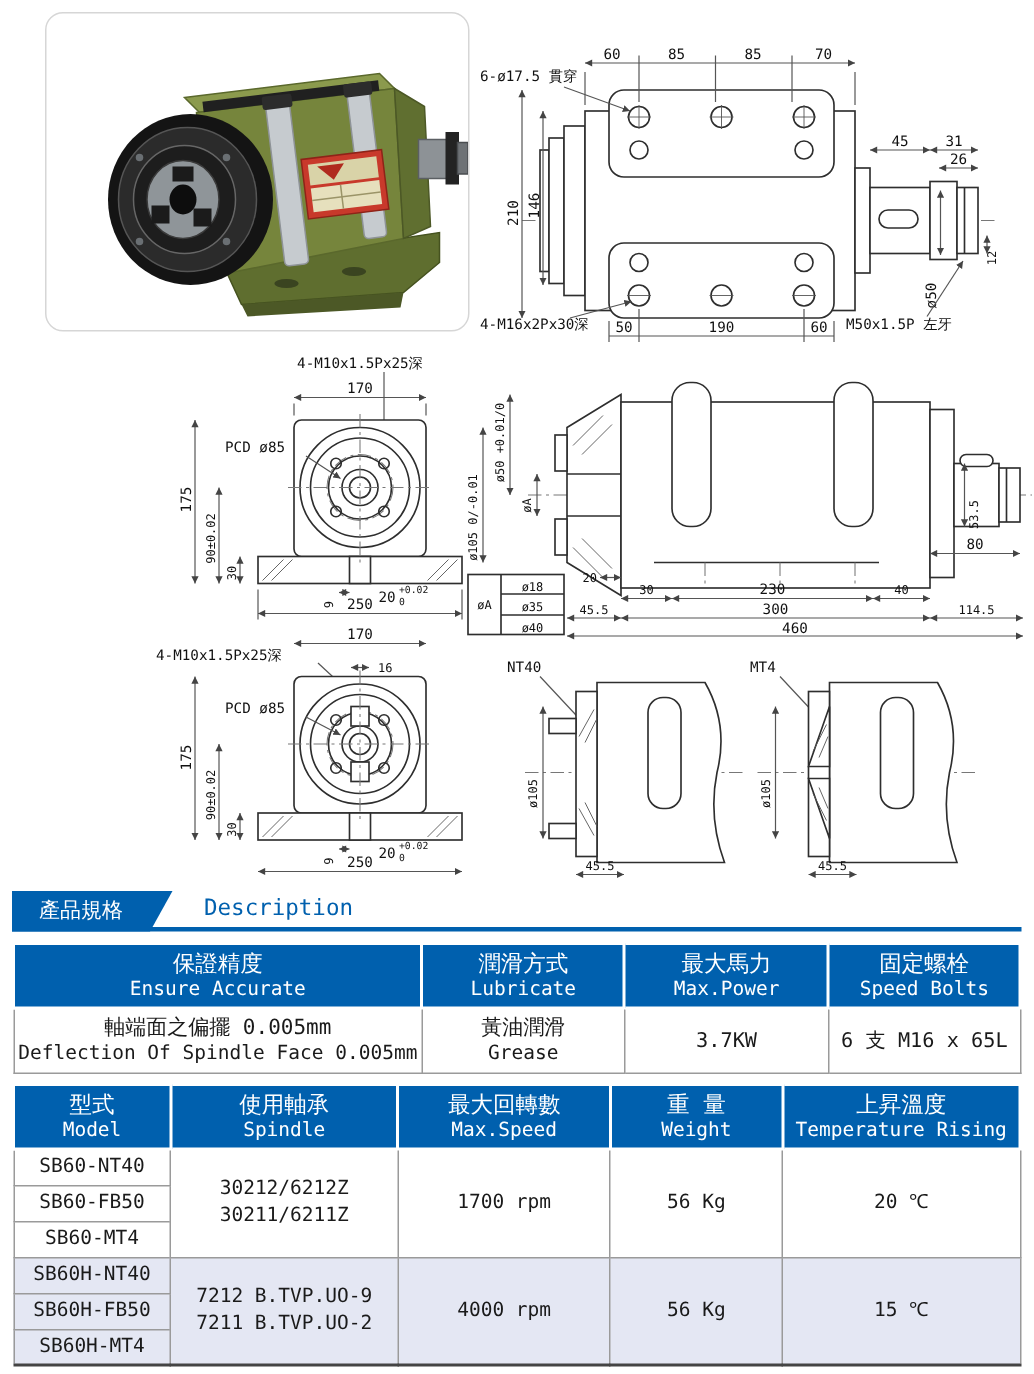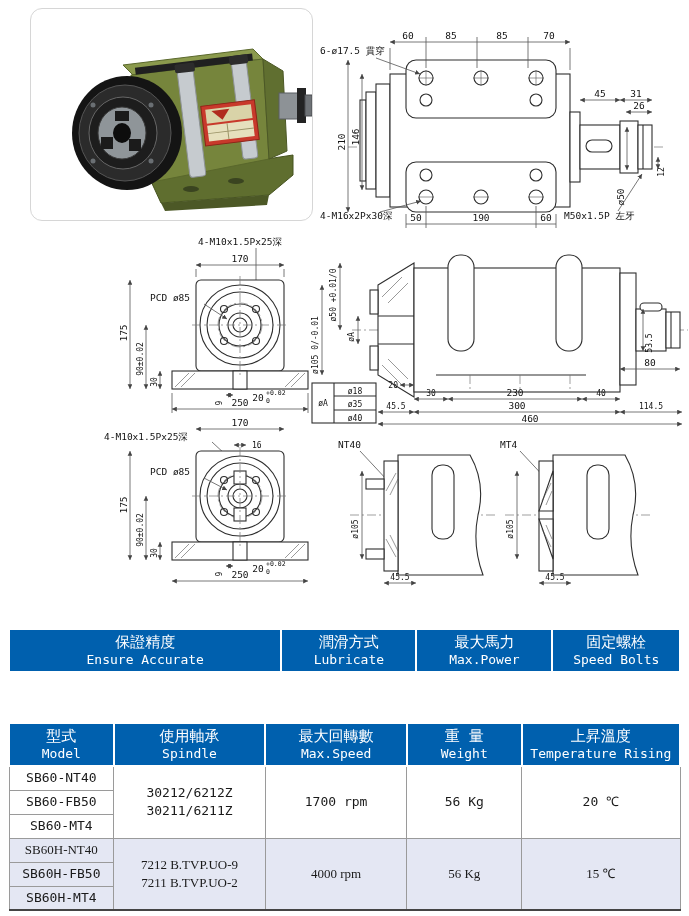--- a/index.html
+++ b/index.html
@@ -41,21 +41,21 @@
   th { background:#0060ae; color:#fff; font-weight:normal; border:2px solid #fff; padding:3px 0; }
   th .zh { font-size:15px; line-height:19px; }
   th .en { font-size:13px; line-height:16px; }
   td { border:1px solid #9a9a9a; text-align:center; vertical-align:middle;
        font-size:13.5px; line-height:18px; padding:3px 2px; }
   table { border:1px solid #5a5a5a; }
   .spec-table td .l1 { font-size:14px; }
   .spec-table td .l2 { font-size:13px; }
   .model-table td { font-size:13px; height:24px; padding:1px 2px; }
   .model-table tr.g2 td { background:#e4e7f3; }
-  .model-table tr.gsep td { border-top:1px solid #6a6a6a;font-family:Liberation Serif, serif; }
+  .model-table tr.gsep td { border-top:1px solid #6a6a6a; }
 </style>
 </head>
 <body>
 
 <div class="page">
 
   <div class="photo-card">
     <svg width="283" height="213" viewBox="0 0 283 213">
       <g>
         <polygon points="118,168 262,146 262,166 238,186 130,194" fill="#5f6e2f" stroke="#45521f" stroke-width="1"></polygon>
@@ -391,20 +391,29 @@
         <line x1="542" y1="296" x2="551" y2="314"></line>
           <line x1="546" y1="292" x2="552" y2="306"></line>
       </g>
       <line class="d" x1="517" y1="238" x2="517" y2="326" marker-start="url(#as)" marker-end="url(#ae)"></line>
       <text class="ts" x="513" y="296" transform="rotate(-90 513 296)">ø105</text>
       <line class="d" x1="539" y1="350" x2="571" y2="350" marker-start="url(#as)" marker-end="url(#ae)"></line>
       <text class="ts" x="555" y="347">45.5</text>
     </g>
   </svg>
 
+  <div class="sec-head">
+    <div class="sec-rule"></div>
+    <div class="sec-tab">
+      <span>產品規格</span>
+    </div>
+    <div class="sec-desc">
+      <span>Description</span>
+    </div>
+  </div>
 
   <table class="spec-table">
     <colgroup>
         <col style="width:40.6%">
         <col style="width:20.1%">
         <col style="width:20.3%">
         <col style="width:19%">
       </colgroup>
     <tbody>
         <tr>
@@ -417,20 +426,32 @@
             <div class="en">Lubricate</div>
       </th>
       <th>
         <div class="zh">最大馬力</div>
             <div class="en">Max.Power</div>
       </th>
       <th>
         <div class="zh">固定螺栓</div>
             <div class="en">Speed Bolts</div>
       </th>
+    </tr>
+    <tr>
+      <td>
+        <div class="l1">軸端面之偏擺 0.005mm</div>
+        <div class="l2">Deflection Of Spindle Face 0.005mm</div>
+      </td>
+      <td>
+        <div class="l1">黃油潤滑</div>
+        <div class="l2">Grease</div>
+      </td>
+      <td>3.7KW</td>
+      <td>6 支 M16 x 65L</td>
     </tr>
   </tbody>
     </table>
 
   <table class="model-table">
     <colgroup>
         <col style="width:15.6%">
         <col style="width:22.6%">
         <col style="width:21.1%">
         <col style="width:17.1%">

